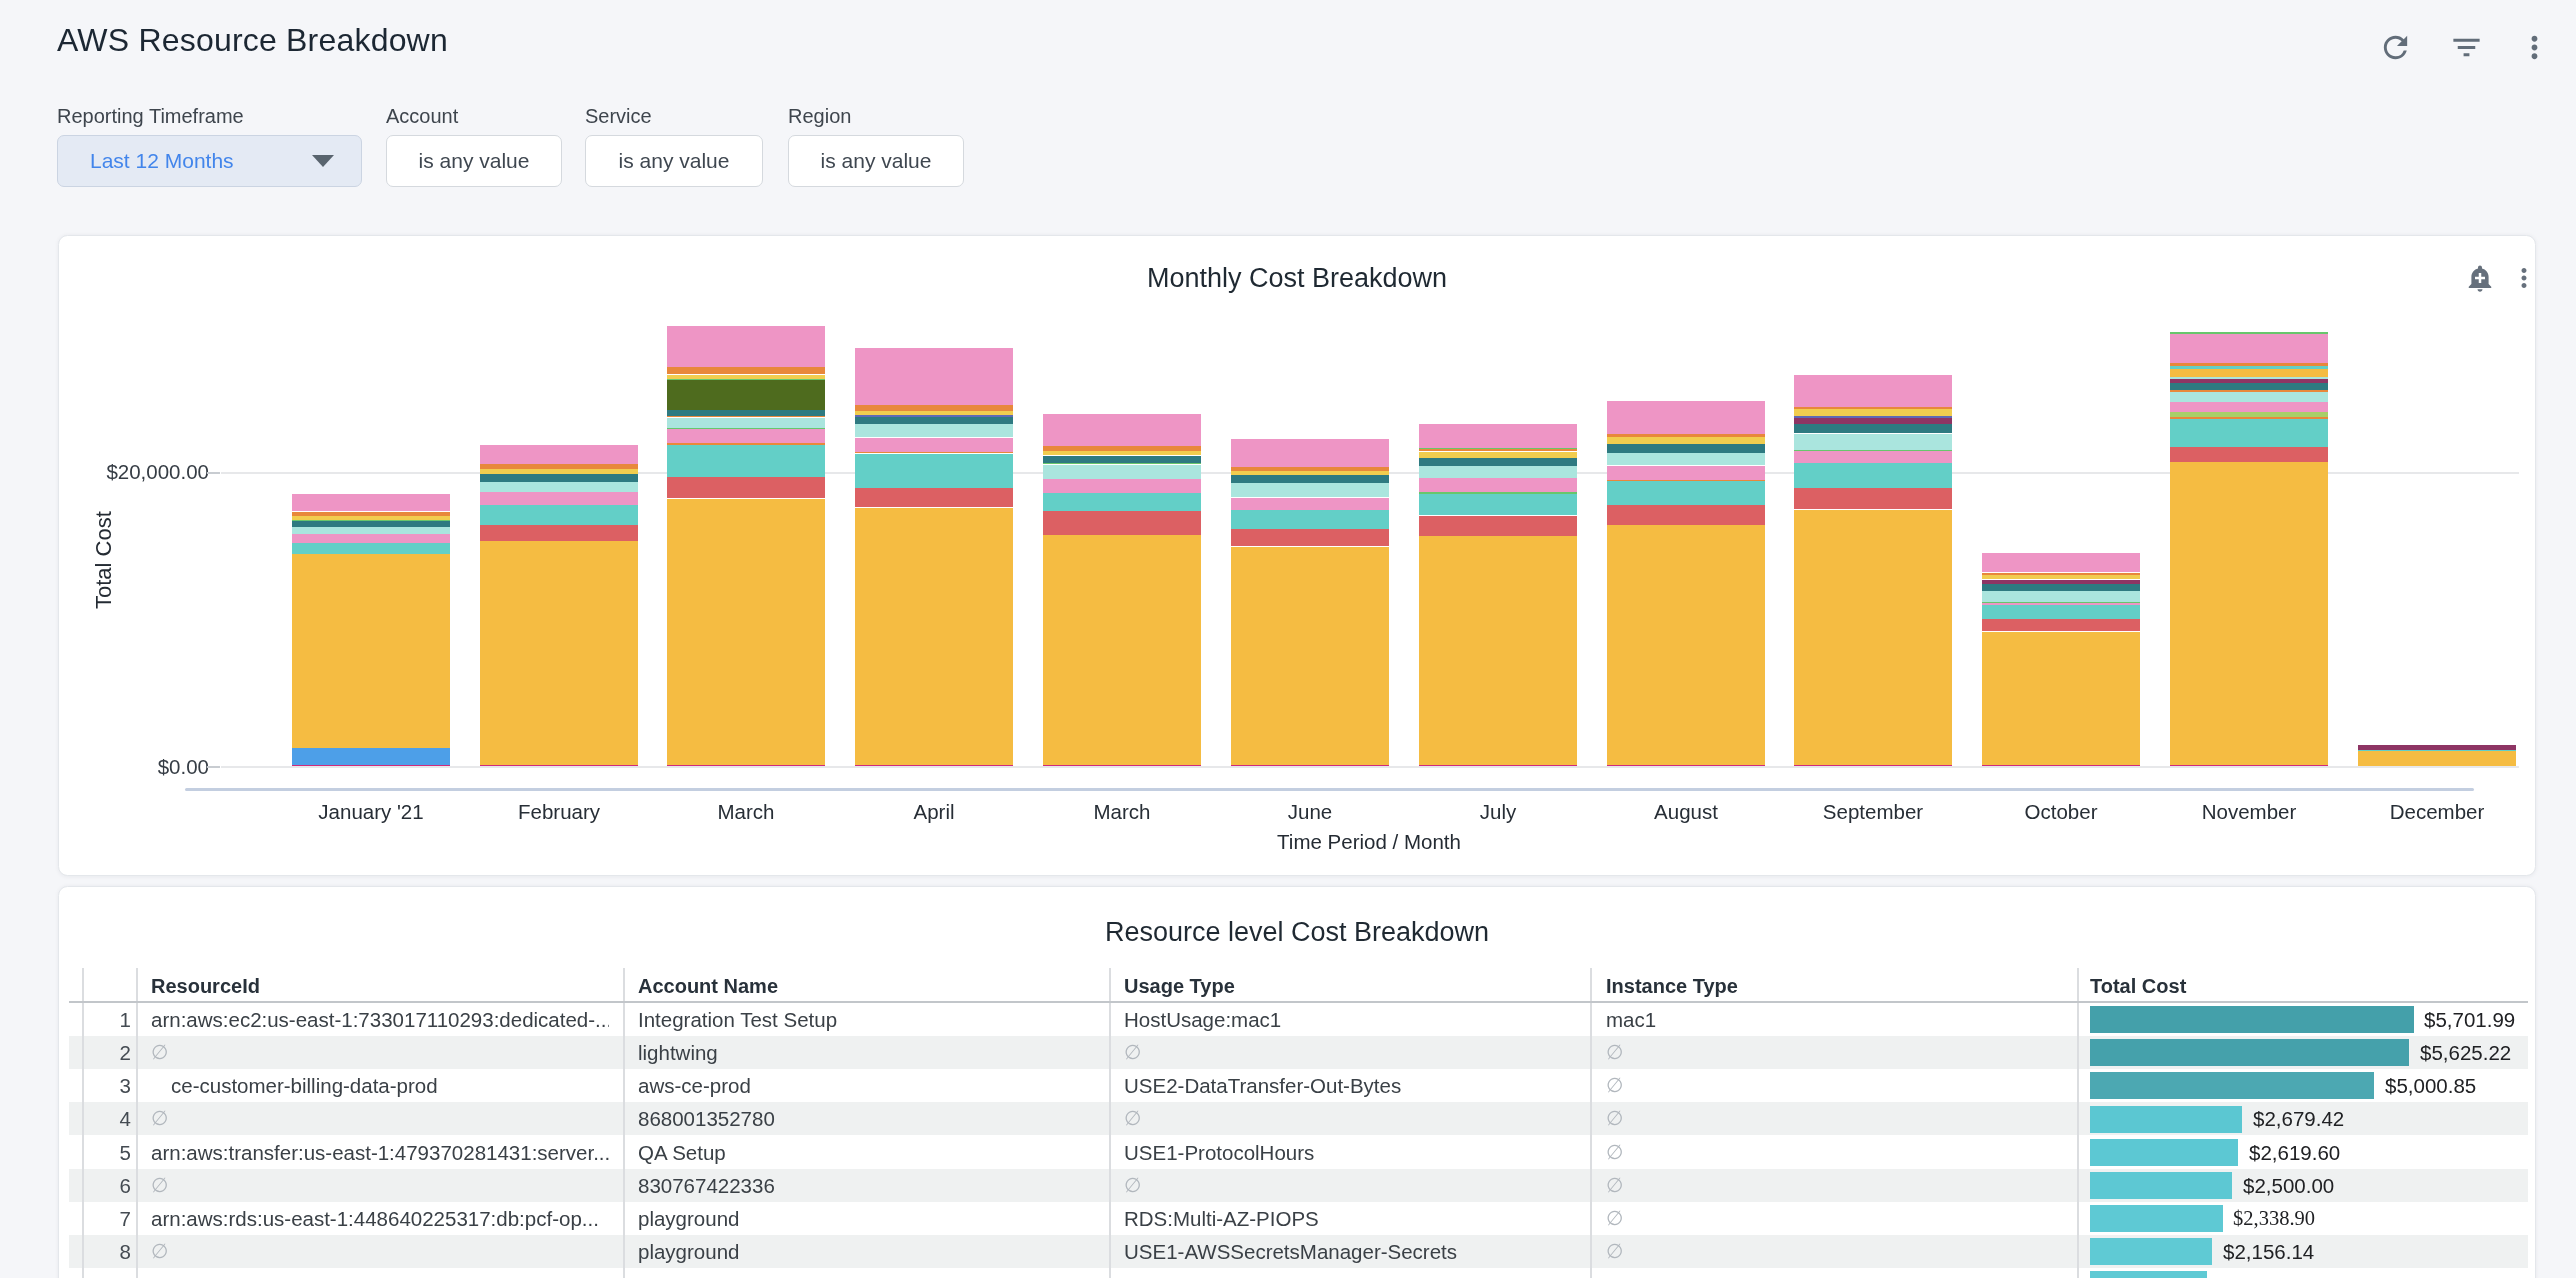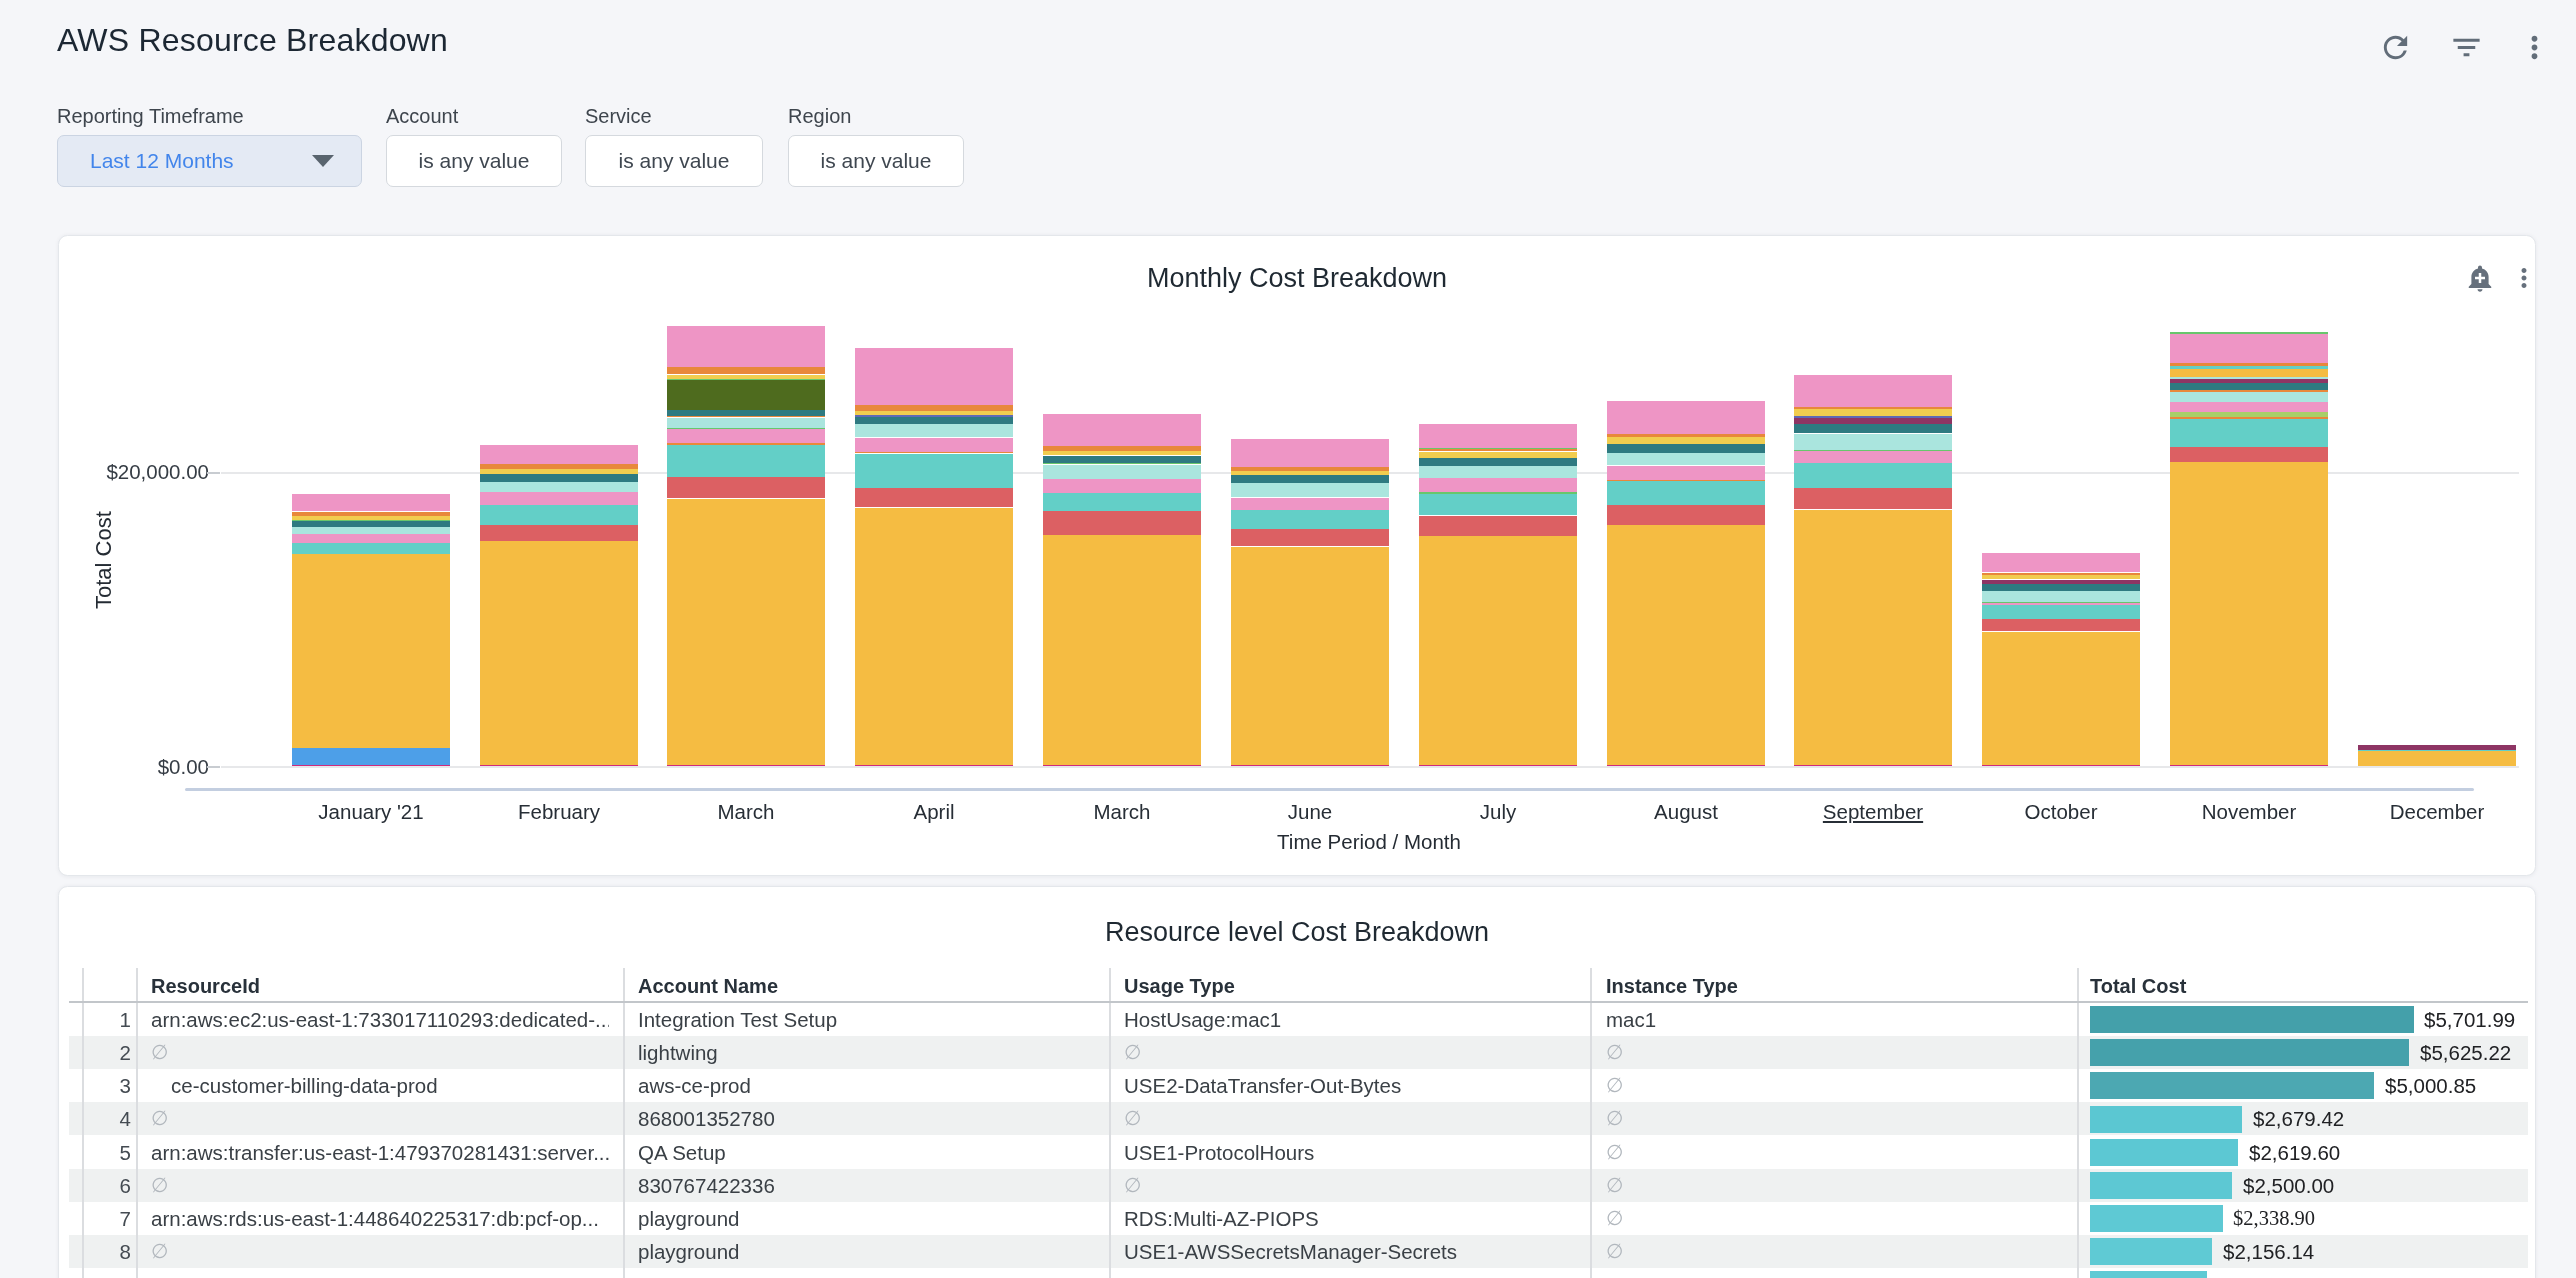--- a/index.html
+++ b/index.html
@@ -290,21 +290,21 @@
   <div class="x-axis-line"></div>
   <div id="xticks">
       <div class="xtick" style="left: 312px;">January '21</div>
       <div class="xtick" style="left: 500px;">February</div>
       <div class="xtick" style="left: 687px;">March</div>
       <div class="xtick" style="left: 875px;">April</div>
       <div class="xtick" style="left: 1063px;">March</div>
       <div class="xtick" style="left: 1251px;">June</div>
       <div class="xtick" style="left: 1439px;">July</div>
       <div class="xtick" style="left: 1627px;">August</div>
-      <div class="xtick" style="left: 1814px; text-decoration: underline;">September</div>
+      <div class="xtick" style="left: 1814px;">September</div>
       <div class="xtick" style="left: 2002px;">October</div>
       <div class="xtick" style="left: 2190px;">November</div>
       <div class="xtick" style="left: 2378px;">December</div>
     </div>
   <div class="x-axis-title">Time Period / Month</div>
 </div>
 
 <div class="card" id="table-card">
   <div class="card-title">Resource level Cost Breakdown</div>
   <div id="table-body" style="position:absolute;inset:0;overflow:hidden;">

